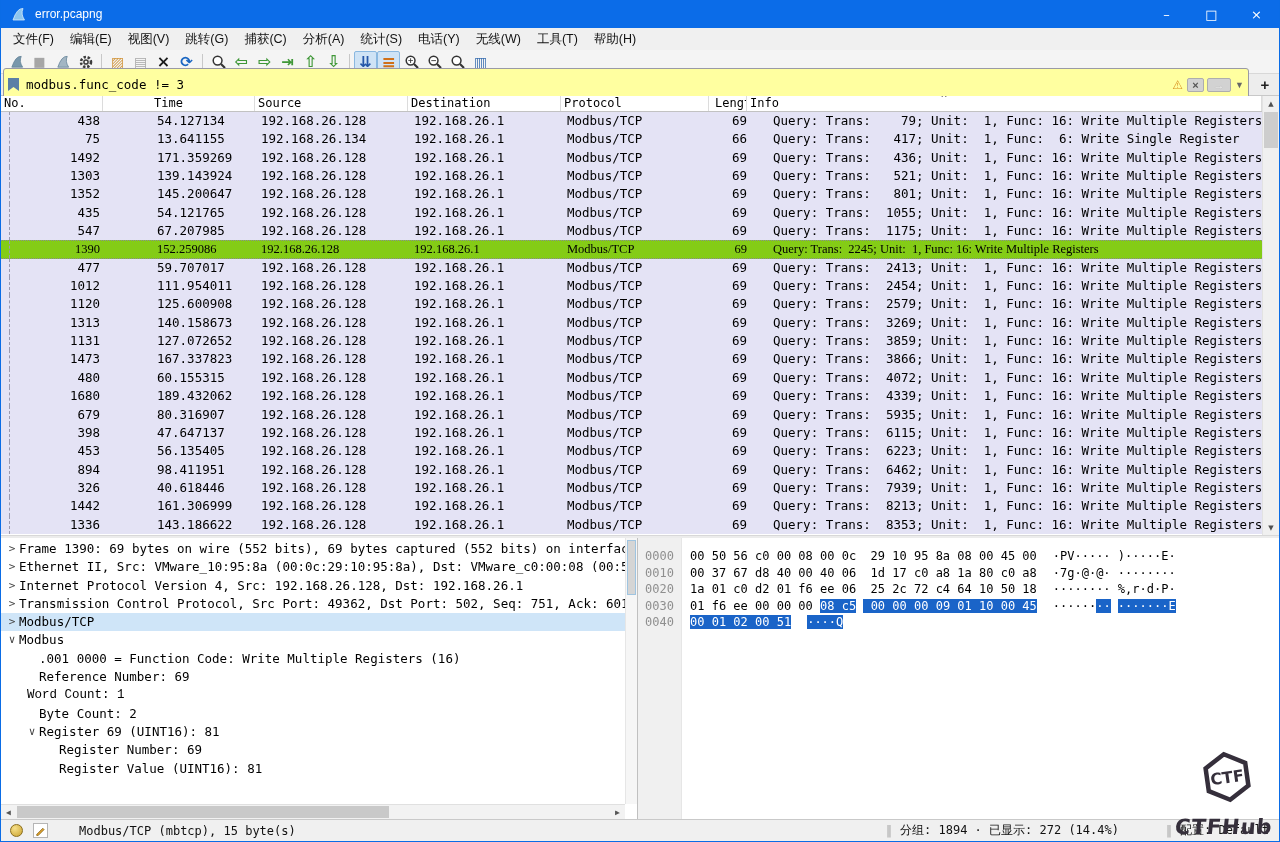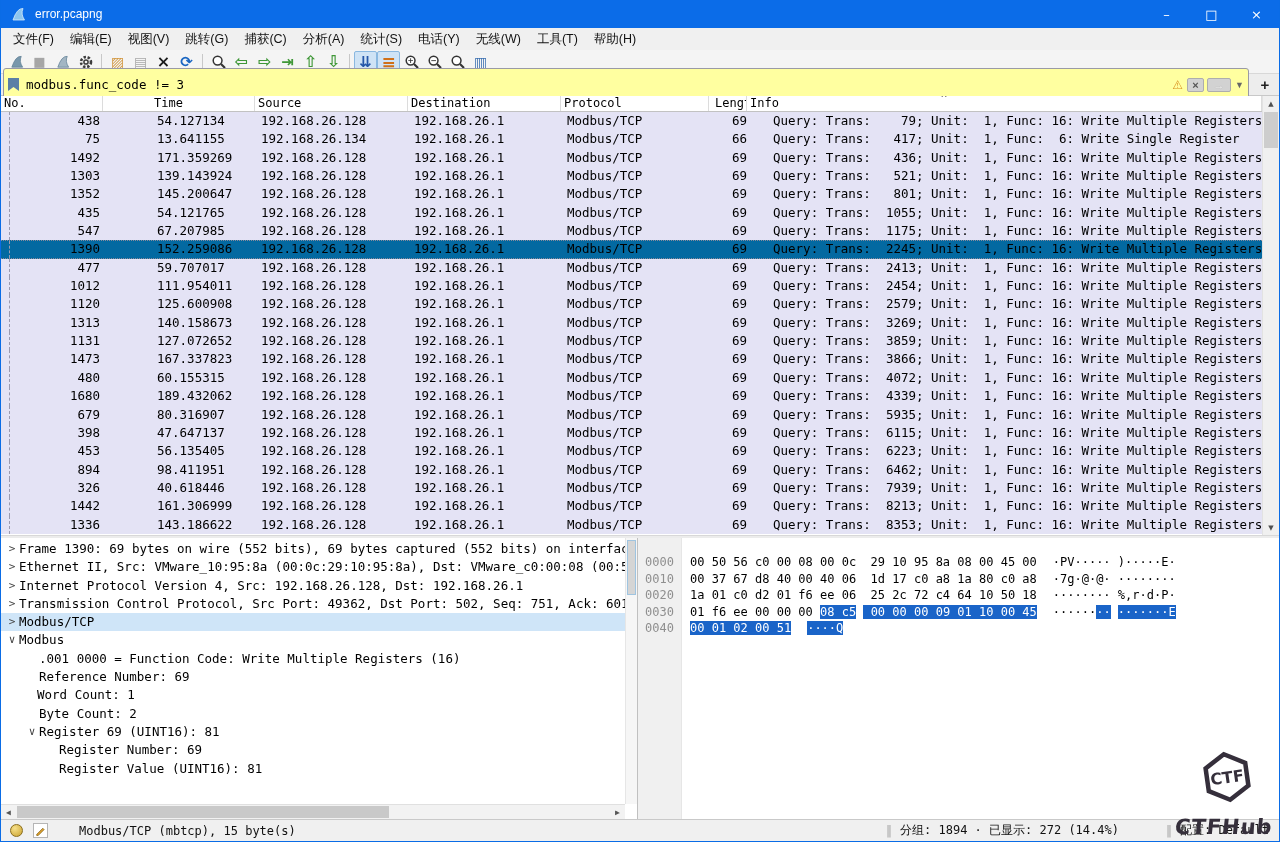--- a/index.html
+++ b/index.html
@@ -35,21 +35,21 @@
   .f-caret { color:#666; font-size:9px; margin:0 4px 0 1px; }
   .f-add { width:20px; height:18px; margin-left:6px; display:flex; align-items:center; justify-content:center; font-size:15px; font-weight:bold; color:#222; }
 
   
   .packet-list { height:439px; flex:none; position:relative; background:#fff; overflow:hidden; font-family:"DejaVu Sans Mono","Liberation Mono",monospace; font-size:12.5px; }
   .pl-header { height:16px; display:flex; background:#fff; border-bottom:1px solid #c2c2c2; position:relative; z-index:2; margin-right:17px; }
   .pl-header .hc { border-right:1px solid #dcdcdc; padding-left:3px; font-size:12px; color:#000; white-space:pre; overflow:hidden; line-height:15px; }
   .sort-caret { position:absolute; left:940px; top:-3px; font-size:10px; color:#555; }
   .pl-body { position:absolute; top:16px; left:0; right:17px; bottom:0; overflow:hidden; }
   .prow { height:18.35px; line-height:18.35px; display:flex; background:#e4e3f5; position:relative; white-space:pre; }
-  .prow.sel { background:#0369a1; border-top:1px dotted #8a8a9a; border-bottom:1px dotted #8a8a9a; line-height:16.3px; }
+  .prow.sel { background:#84cc16; border-top:1px dotted #8a8a9a; border-bottom:1px dotted #8a8a9a; line-height:16.3px;font-family:Liberation Serif, serif; }
   .prow .gutter { position:absolute; left:8px; top:0; bottom:0; border-left:1px dashed #9a9ab0; }
   .pc { display:inline-block; overflow:hidden; flex:none; }
   .c-no    { width:102px; text-align:right; padding-right:3px; }
   .c-time  { width:104px; padding-left:6px;margin-left:48px; }
   .c-src   { width:153px; padding-left:6px; }
   .c-dst   { width:153px; padding-left:6px; }
   .c-proto { width:148px; padding-left:6px; }
   .c-len   { width:38px; text-align:right; }
   .c-info  { flex:1; padding-left:26px; }
   .hc.c-no { text-align:left; padding-left:3px; }
@@ -74,21 +74,21 @@
   .d-caret { width:14px; flex:none; text-align:center; color:#444; font-size:11px; }
   .d-text { flex:1; overflow:hidden; white-space:pre; }
   .d-hscroll { position:absolute; left:0; right:12px; bottom:0; height:15px; background:#f2f2f2; border-top:1px solid #e0e0e0; }
   .d-hscroll .arr { position:absolute; top:0; width:15px; height:14px; display:flex; align-items:center; justify-content:center; font-size:8px; color:#555; }
   .dh-thumb { position:absolute; left:16px; top:1px; width:372px; height:12px; background:#c9c9c9; }
   .d-vscroll { position:absolute; right:0; top:0; bottom:15px; width:12px; background:#f6f6f6; border-left:1px solid #e6e6e6; }
   .dv-thumb { position:absolute; left:1px; right:1px; top:2px; height:55px; background:#d5d5d5; border:1px solid #9fc4e0; }
 
   .hex-pane { flex:1; background:#fff; position:relative; overflow:hidden; font-family:"DejaVu Sans Mono","Liberation Mono",monospace; font-size:12px; }
   .hex-gutter-bg { position:absolute; left:0; top:0; bottom:0; width:44px; background:#f0f0f0; border-right:1px solid #e6e6e6; }
-  .hex-rows { position:absolute; top:16px; left:0; right:0; }
+  .hex-rows { position:absolute; top:10px; left:0; right:0; }
   .hrow { height:16.6px; line-height:16.6px; white-space:pre; display:flex; }
   .h-off { width:44px; flex:none; color:#8f8f8f; padding-left:7px; }
   .h-hex { margin-left:8px; flex:none; }
   .h-asc { margin-left:16px; flex:none; }
   .hl { background:#1a64c8; color:#fff; }
 
   
   .statusbar { height:22px; flex:none; background:#f0f0f0; border-top:1px solid #c9c9c9; display:flex; align-items:center; font-family:"DejaVu Sans Mono","Liberation Mono",monospace; font-size:12px; color:#111; }
   .expert-dot { width:13px; height:13px; border-radius:50%; background:radial-gradient(circle at 35% 30%,#f6e08a,#caa22f); border:1px solid #8a6d1d; margin-left:9px; flex:none; }
   .note-btn { width:15px; height:15px; background:#fff; border:1px solid #b5b5b5; margin-left:10px; flex:none; display:flex; align-items:center; justify-content:center; }
@@ -261,21 +261,21 @@
     <div class="detail-pane">
       <div class="detail-rows">
           <div class="drow" style="padding-left: 4px;"><span class="d-caret">&gt;</span><span class="d-text">Frame 1390: 69 bytes on wire (552 bits), 69 bytes captured (552 bits) on interface \</span></div>
           <div class="drow" style="padding-left: 4px;"><span class="d-caret">&gt;</span><span class="d-text">Ethernet II, Src: VMware_10:95:8a (00:0c:29:10:95:8a), Dst: VMware_c0:00:08 (00:50:5</span></div>
           <div class="drow" style="padding-left: 4px;"><span class="d-caret">&gt;</span><span class="d-text">Internet Protocol Version 4, Src: 192.168.26.128, Dst: 192.168.26.1</span></div>
           <div class="drow" style="padding-left: 4px;"><span class="d-caret">&gt;</span><span class="d-text">Transmission Control Protocol, Src Port: 49362, Dst Port: 502, Seq: 751, Ack: 601, L</span></div>
           <div class="drow sel" style="padding-left: 4px;"><span class="d-caret">&gt;</span><span class="d-text">Modbus/TCP</span></div>
           <div class="drow" style="padding-left: 4px;"><span class="d-caret">∨</span><span class="d-text">Modbus</span></div>
           <div class="drow" style="padding-left: 24px;"><span class="d-caret"></span><span class="d-text">.001 0000 = Function Code: Write Multiple Registers (16)</span></div>
           <div class="drow" style="padding-left: 24px;"><span class="d-caret"></span><span class="d-text">Reference Number: 69</span></div>
-          <div class="drow" style="padding-left: 22px;"><span class="d-caret"></span><span class="d-text">Word Count: 1</span></div>
+          <div class="drow" style="padding-left: 12px; font-family: Liberation Mono, monospace;"><span class="d-caret"></span><span class="d-text">Word Count: 1</span></div>
           <div class="drow" style="padding-left: 24px;"><span class="d-caret"></span><span class="d-text">Byte Count: 2</span></div>
           <div class="drow" style="padding-left: 24px;"><span class="d-caret">∨</span><span class="d-text">Register 69 (UINT16): 81</span></div>
           <div class="drow" style="padding-left: 44px;"><span class="d-caret"></span><span class="d-text">Register Number: 69</span></div>
           <div class="drow" style="padding-left: 44px;"><span class="d-caret"></span><span class="d-text">Register Value (UINT16): 81</span></div>
         </div>
       <div class="d-vscroll">
         <div class="dv-thumb"></div>
       </div>
       <div class="d-hscroll">
         <div class="arr" style="left:0">◀</div>

